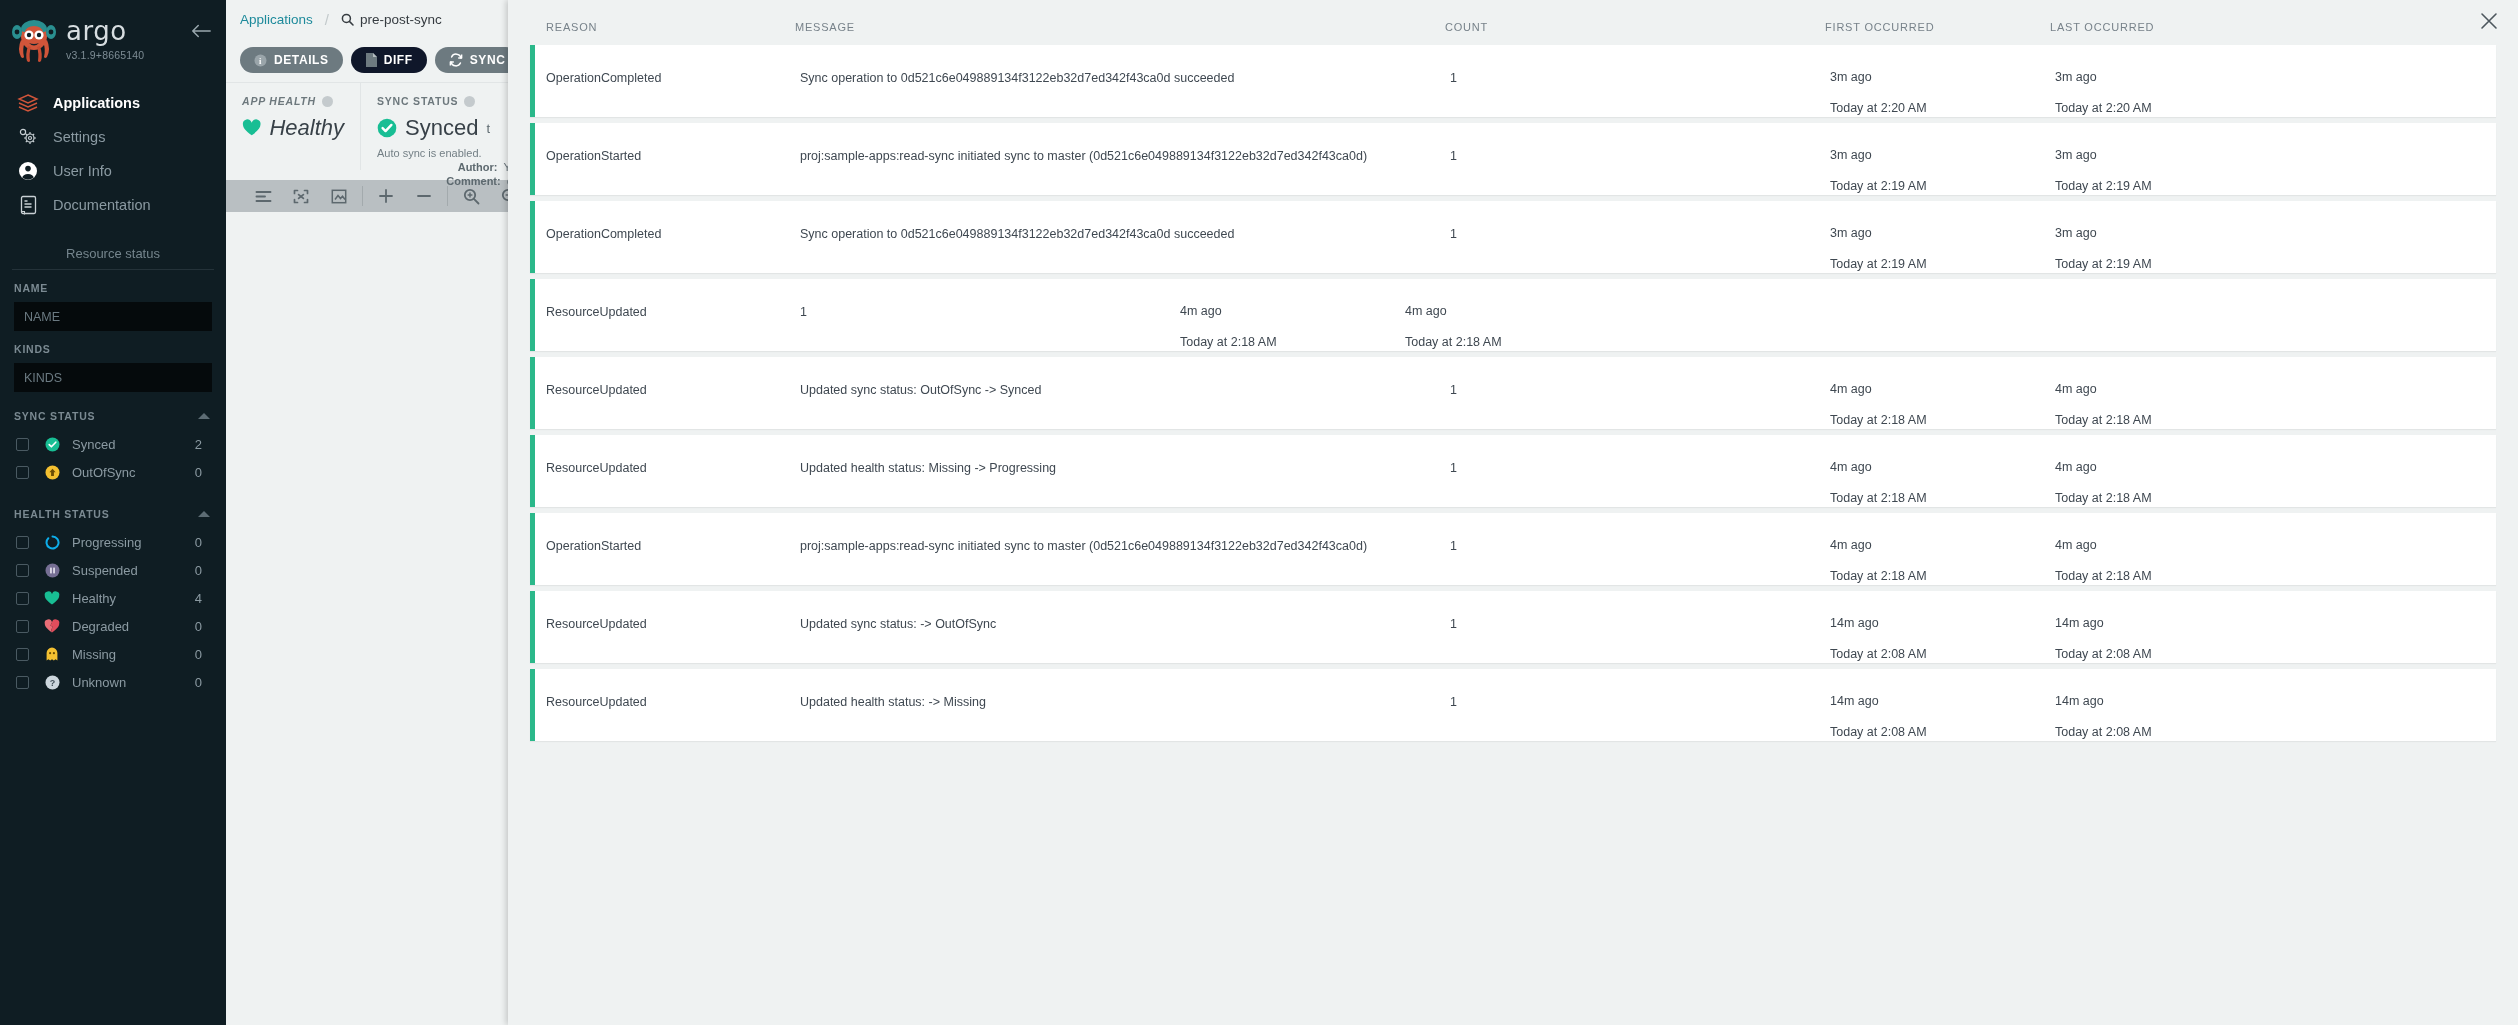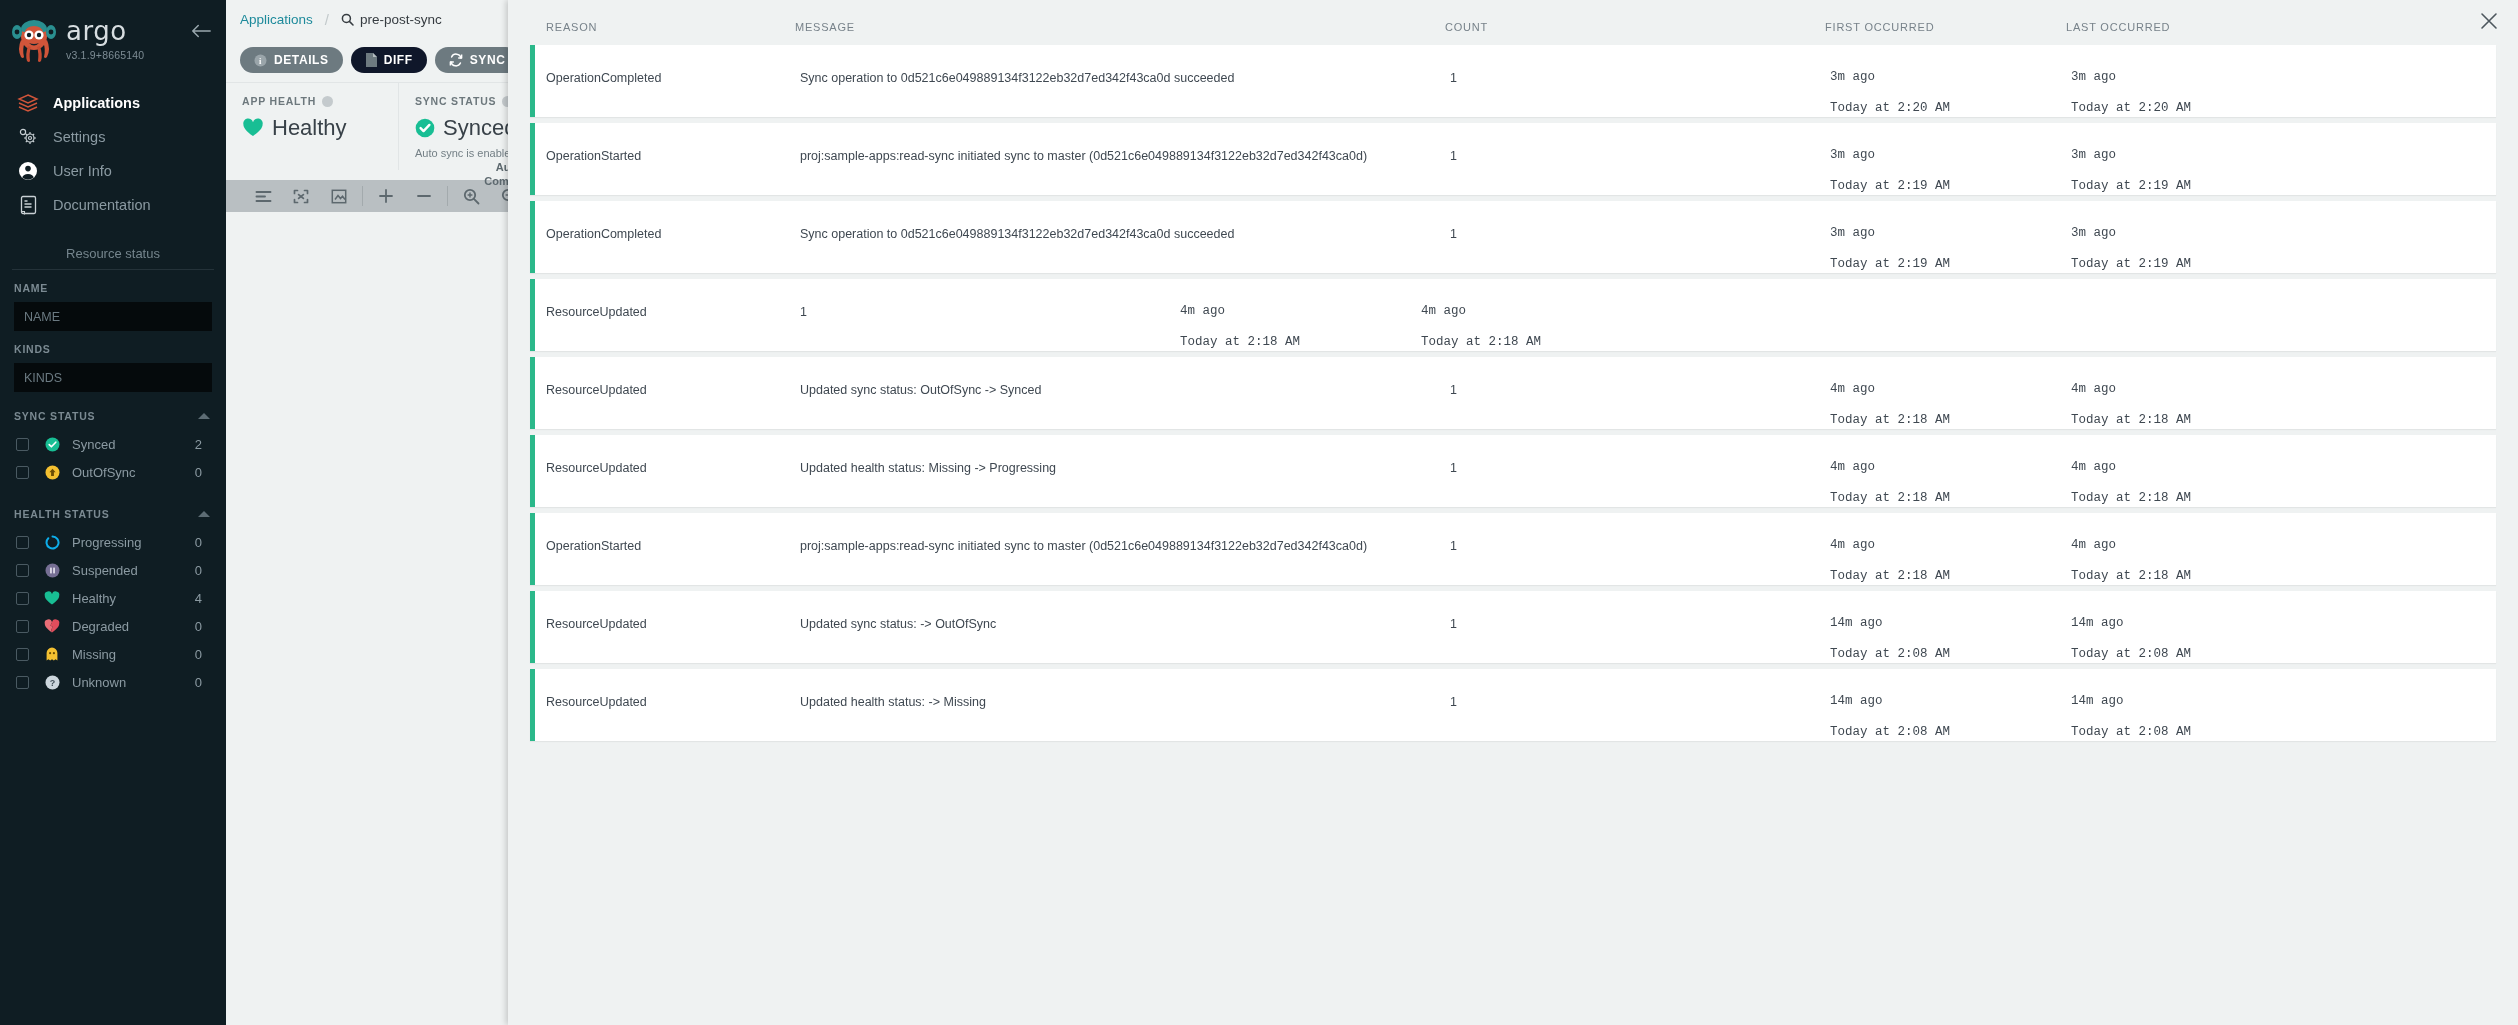--- a/index.html
+++ b/index.html
@@ -115,31 +115,31 @@
   }
   .tab.active { color: #2b3947; font-weight: normal; border-bottom-color: #32b4ce; }
   .tabs-rule { height: 1px; background: #dfe4e5; margin: 0 22px 0 22px; position: relative; top: -1px; }
 
   .tbl-head { display: flex; padding: 20px 22px 12px 22px; }
   .th { font-size: 11px; letter-spacing: .8px; color: #77828a; }
   .c-reason { width: 265px; padding-left: 16px; }
   .c-msg    { width: 650px; }
   .c-count  { width: 380px; }
   .c-first  { width: 225px; }
-  .c-last   { flex: 1; margin-left: 16px; }
+  .c-last   { flex: 1; }
 
   .rows { padding: 0 22px; }
   .erow {
     display: flex; background: #ffffff; border-left: 5px solid #2bb88a;
     min-height: 72px; margin-bottom: 6px; align-items: flex-start;
     box-shadow: 0 1px 1px rgba(0,0,0,.05);
   }
   .td { font-size: 12.5px; color: #3f4851; padding-top: 26px; }
   .td.c-reason { padding-left: 11px; }
-  .td.stack { line-height: 1.0; font-family: Liberation Mono, monospace; }
+  .td.stack { line-height: 1.0; }
   .td .t1 { font-size: 12.5px; color: #3f4851; }
   .td .t2 { font-size: 12.5px; color: #3f4851; margin-top: 18px; }
 </style>
 </head>
 <body>
 
 <div class="app">
 
   <div class="sidebar">
 
@@ -379,21 +379,21 @@
             <path d="M12 5 A5 5 0 0 0 2.6 4" stroke-linecap="round"></path>
             <path d="M2 9 A5 5 0 0 0 11.4 10" stroke-linecap="round"></path>
             <path d="M12.6 1.6 V5 H9.2" stroke-linejoin="round"></path>
             <path d="M1.4 12.4 V9 H4.8" stroke-linejoin="round"></path>
           </svg>
         <span>SYNC</span>
       </div>
     </div>
 
     <div class="info-strip">
-      <div class="info-cell" style="width:173px;">
+      <div class="info-cell" style="width:135px;font-style:italic;">
         <div class="info-cap">
           <span>APP HEALTH</span>
           <span class="qmark"></span>
         </div>
         <div class="info-val">
           <svg width="22" height="20" viewBox="0 0 16 15">
               <path d="M8 13.5 C3 10 .8 7.2 .8 4.8 A3.6 3.6 0 0 1 8 3.2 A3.6 3.6 0 0 1 15.2 4.8 C15.2 7.2 13 10 8 13.5z" fill="#18be94"></path>
             </svg>
           <span>Healthy</span>
         </div>

